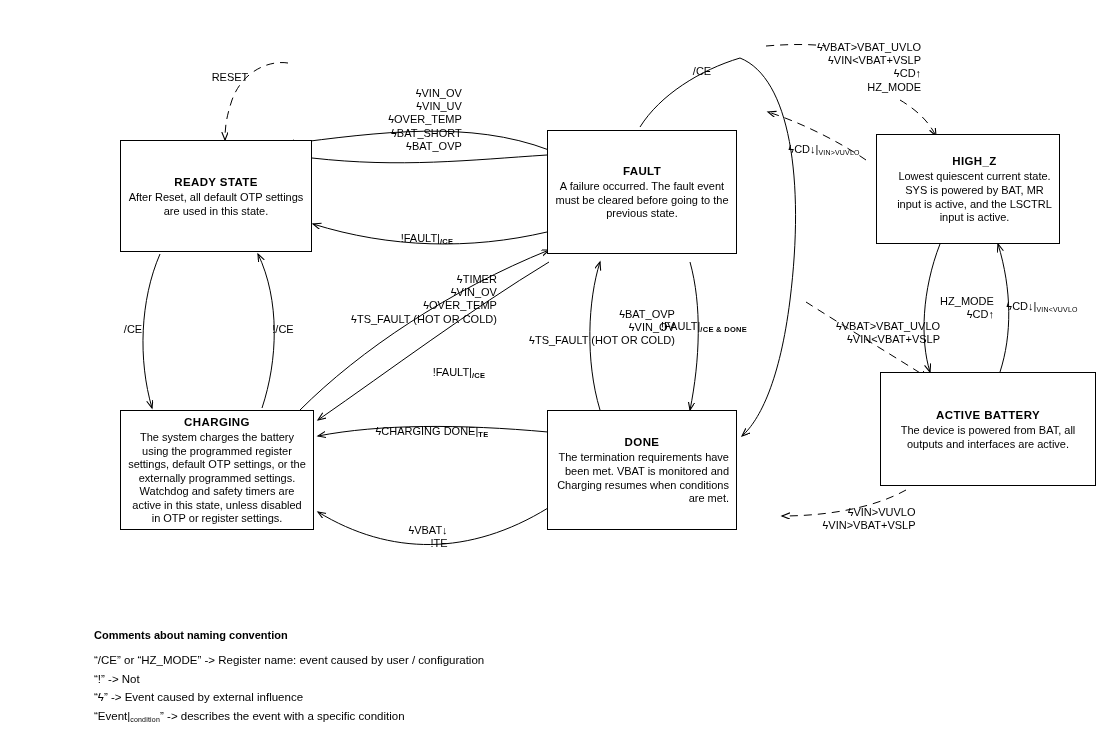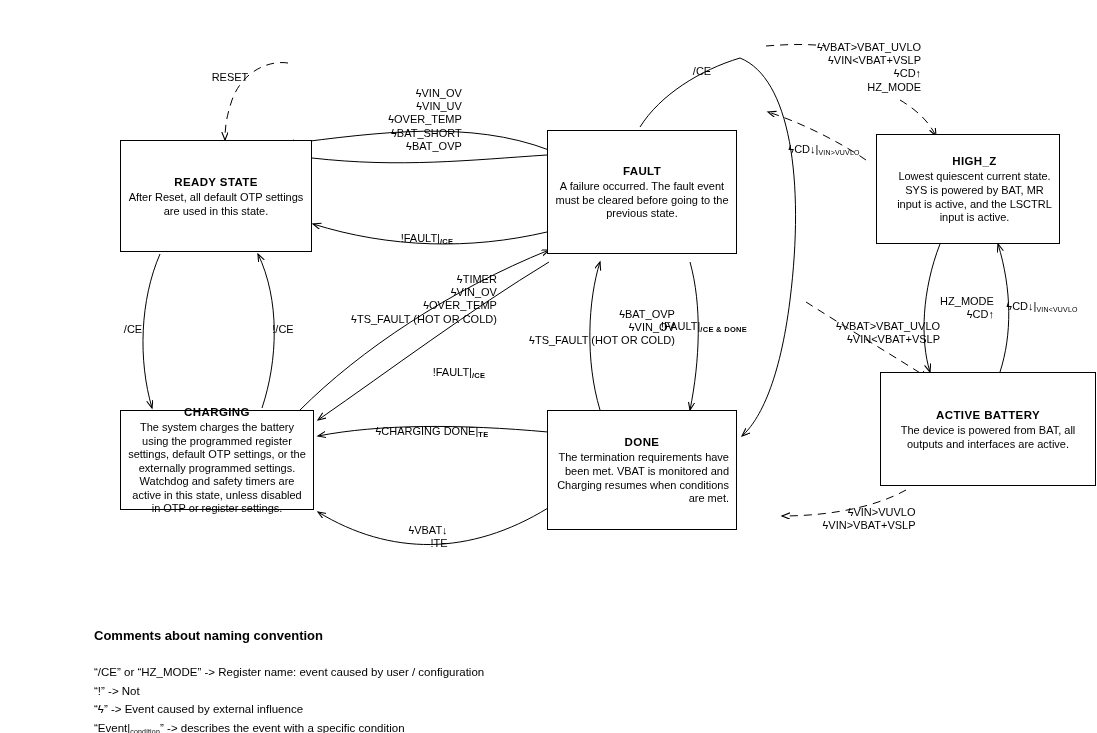--- a/index.html
+++ b/index.html
@@ -13,21 +13,21 @@
              text-align:center;padding:4px 7px;}
   .state-title{font-weight:bold;font-size:11.5px;letter-spacing:.4px;line-height:16px;margin-bottom:1px;}
   .state-desc{font-size:11px;line-height:13.6px;}
 
   .lbl{position:absolute;font-size:11px;line-height:13.2px;white-space:nowrap;text-align:right;}
   .lbl.c{transform:translateX(-50%);}
   .sub{font-size:7.5px;vertical-align:-2px;letter-spacing:.3px;font-weight:bold;}
   .sub2{font-size:7px;vertical-align:-2px;letter-spacing:.2px;}
 
   .legend{position:absolute;left:94px;top:626px;}
-  .legend-title{font-weight:bold;font-size:13px;line-height:19px;margin-bottom:18px;}
+  .legend-title{font-weight:bold;font-size:11px;line-height:19px;margin-bottom:6px;}
   .legend-line{font-size:11.5px;line-height:18.5px;}
 </style>
 </head>
 <body>
 
 <div id="canvas">
 
   <svg class="edges" viewBox="0 0 1097 733">
     <defs>
       <marker id="ah" markerWidth="10" markerHeight="10" refX="8" refY="3.2" orient="auto" markerUnits="userSpaceOnUse">
@@ -84,21 +84,21 @@
   <div class="state-box" style="left:547px;top:130px;width:190px;height:124px;">
     <div class="state-title">FAULT</div>
     <div class="state-desc">A failure occurred.  The fault event must be cleared before going to the previous state.</div>
   </div>
 
   <div class="state-box" style="left:876px;top:134px;width:184px;height:110px;padding-left:20px;">
     <div class="state-title">HIGH_Z</div>
     <div class="state-desc">Lowest quiescent current state. SYS is powered by BAT, MR input is active, and the LSCTRL input is active.</div>
   </div>
 
-  <div class="state-box" style="left:120px;top:410px;width:194px;height:100px;">
+  <div class="state-box" style="left:120px;top:410px;width:194px;height:120px;">
     <div class="state-title">CHARGING</div>
     <div class="state-desc">The system charges the battery using the programmed register settings, default OTP settings, or the externally programmed settings. Watchdog and safety timers are active in this state, unless disabled in OTP or register settings.</div>
   </div>
 
   <div class="state-box" style="left:547px;top:410px;width:190px;height:120px;text-align:right;">
     <div class="state-title">DONE</div>
     <div class="state-desc">The termination requirements have been met.  VBAT is monitored and Charging resumes when conditions are met.</div>
   </div>
 
   <div class="state-box" style="left:880px;top:372px;width:216px;height:114px;">

